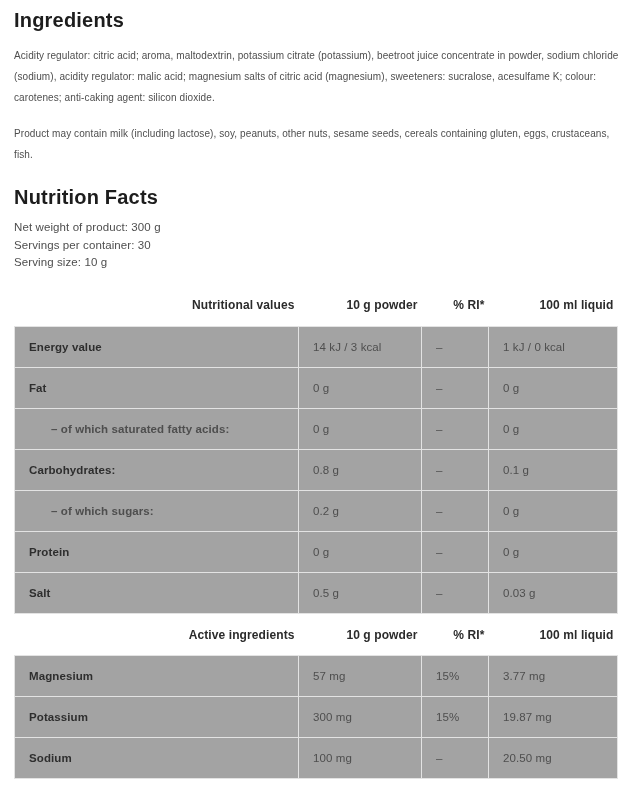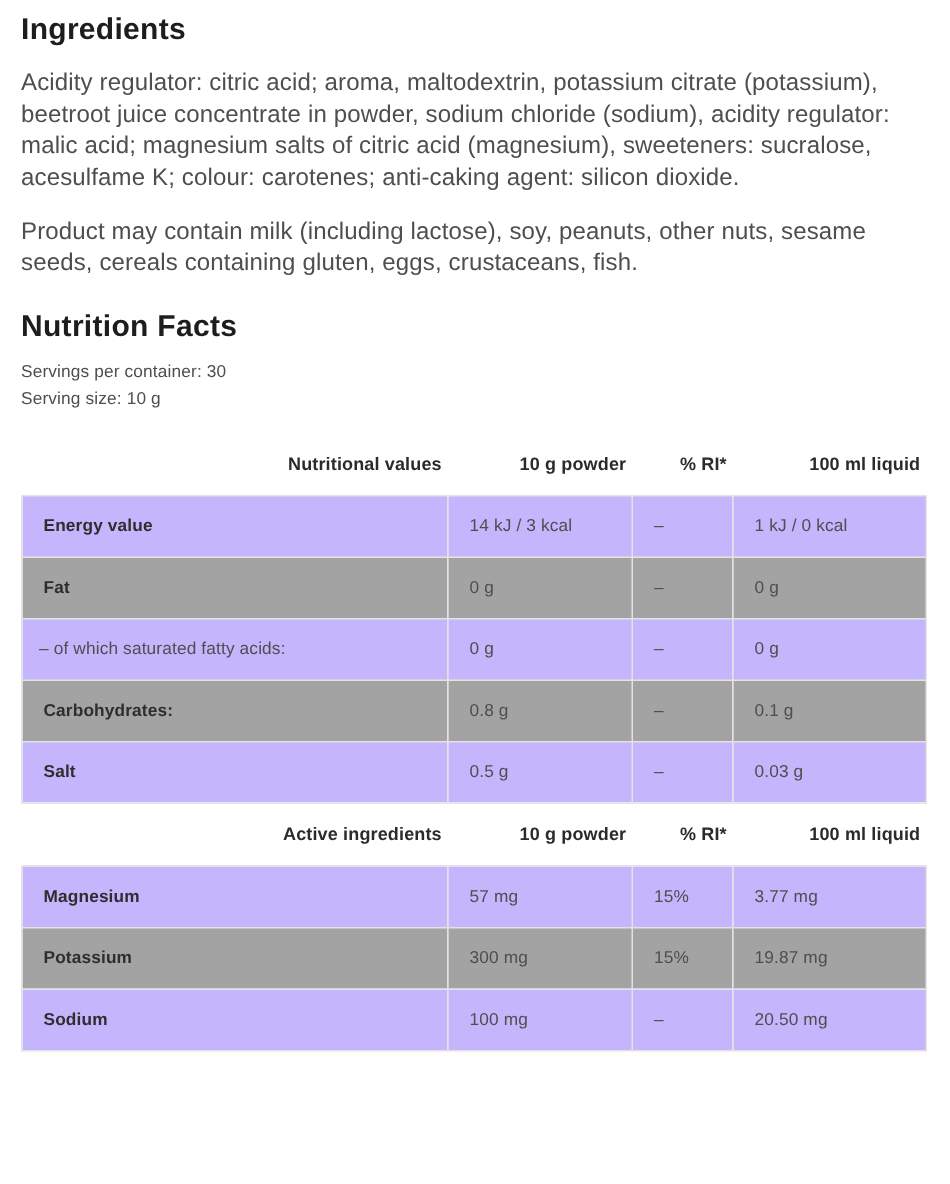--- a/index.html
+++ b/index.html
@@ -18,21 +18,21 @@
     font-size: 20px;
     line-height: 23px;
     font-weight: 700;
     color: #1d1d1d;
     letter-spacing: 0.2px;
     margin: 0 0 13px 0;
   }
   h2.nutrition-title { margin-top: 21px; }
 
   p.body-text {
-    font-size: 16px;
+    font-size: 10px;
     line-height: 21px;
     letter-spacing: 0.1px;
     color: #4e4e4e;
     margin: 0 0 15px 0;
   }
 
   p.meta-line {
     font-size: 11.5px;
     line-height: 11.5px;
     color: #4e4e4e;
@@ -58,39 +58,40 @@
     border: none;
     background: #ffffff;
     font-size: 12px;
   }
   .nutrition-table tbody td {
     border: 1px solid #e3e3e3;
     height: 41px;
     vertical-align: middle;
     padding: 0 4px 0 14px;
     color: #4e4e4e;
-    background: #c4b5fd;
+    background: #a3a3a3;
   }
   .nutrition-table tr.shaded td { background: #a3a3a3; }
   .nutrition-table td.label-cell { font-weight: 700; color: #2e2e2e; }
-  .nutrition-table td.sub-label-cell { font-weight: 400; color: #4e4e4e; padding-left: 11px; }
+  .nutrition-table td.sub-label-cell { font-weight: 700; color: #4e4e4e; padding-left: 36px; }
 </style>
 </head>
 <body>
 
 <div class="page">
 
   <h2 class="section-title">Ingredients</h2>
 
   <p class="body-text">Acidity regulator: citric acid; aroma, maltodextrin, potassium citrate (potassium), beetroot juice concentrate in powder, sodium chloride (sodium), acidity regulator: malic acid; magnesium salts of citric acid (magnesium), sweeteners: sucralose, acesulfame K; colour: carotenes; anti-caking agent: silicon dioxide.</p>
 
   <p class="body-text">Product may contain milk (including lactose), soy, peanuts, other nuts, sesame seeds, cereals containing gluten, eggs, crustaceans, fish.</p>
 
   <h2 class="section-title nutrition-title">Nutrition Facts</h2>
 
+  <p class="meta-line">Net weight of product: 300 g</p>
   <p class="meta-line">Servings per container: 30</p>
   <p class="meta-line">Serving size: 10 g</p>
 
   <table class="nutrition-table">
     <colgroup>
       <col style="width:284px">
       <col style="width:123px">
       <col style="width:67px">
       <col style="width:129px">
     </colgroup>
@@ -123,20 +124,32 @@
         <td>–</td>
         <td>0 g</td>
       </tr>
       <tr class="shaded">
         <td class="label-cell">Carbohydrates:</td>
         <td>0.8 g</td>
         <td>–</td>
         <td>0.1 g</td>
       </tr>
       <tr>
+        <td class="sub-label-cell">– of which sugars:</td>
+        <td>0.2 g</td>
+        <td>–</td>
+        <td>0 g</td>
+      </tr>
+      <tr class="shaded">
+        <td class="label-cell">Protein</td>
+        <td>0 g</td>
+        <td>–</td>
+        <td>0 g</td>
+      </tr>
+      <tr>
         <td class="label-cell">Salt</td>
         <td>0.5 g</td>
         <td>–</td>
         <td>0.03 g</td>
       </tr>
     </tbody>
 
     <thead>
       <tr>
         <th>Active ingredients</th>

